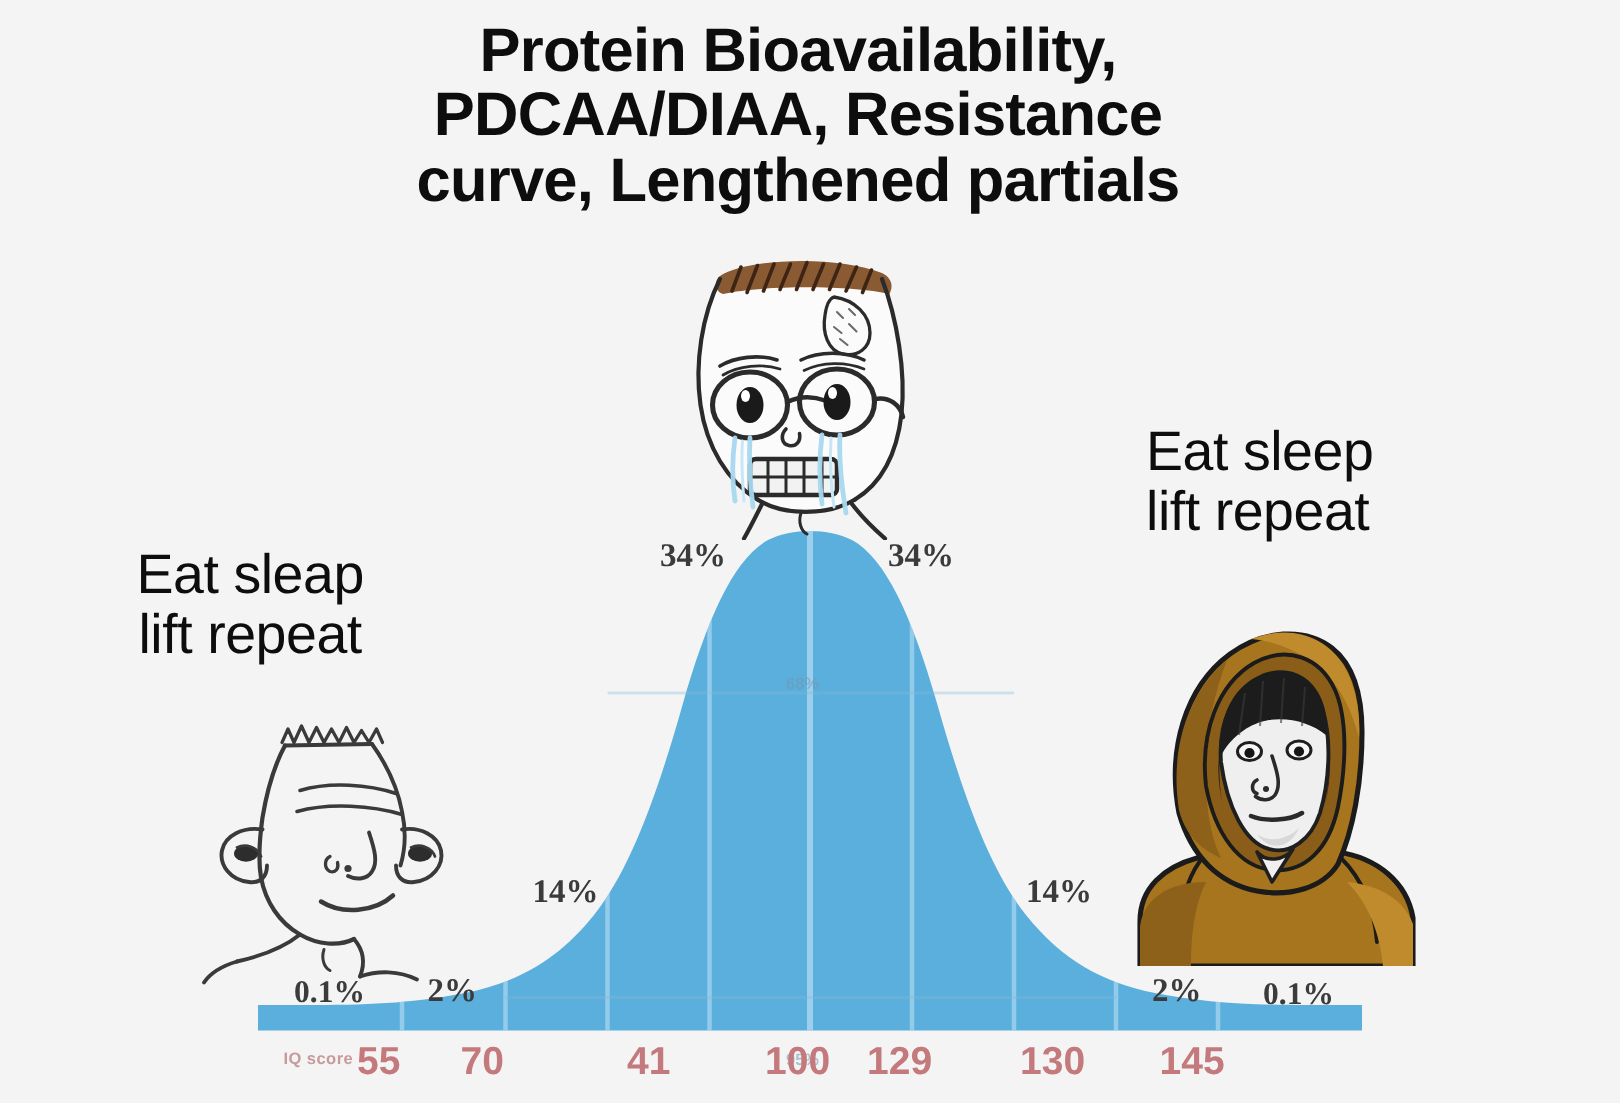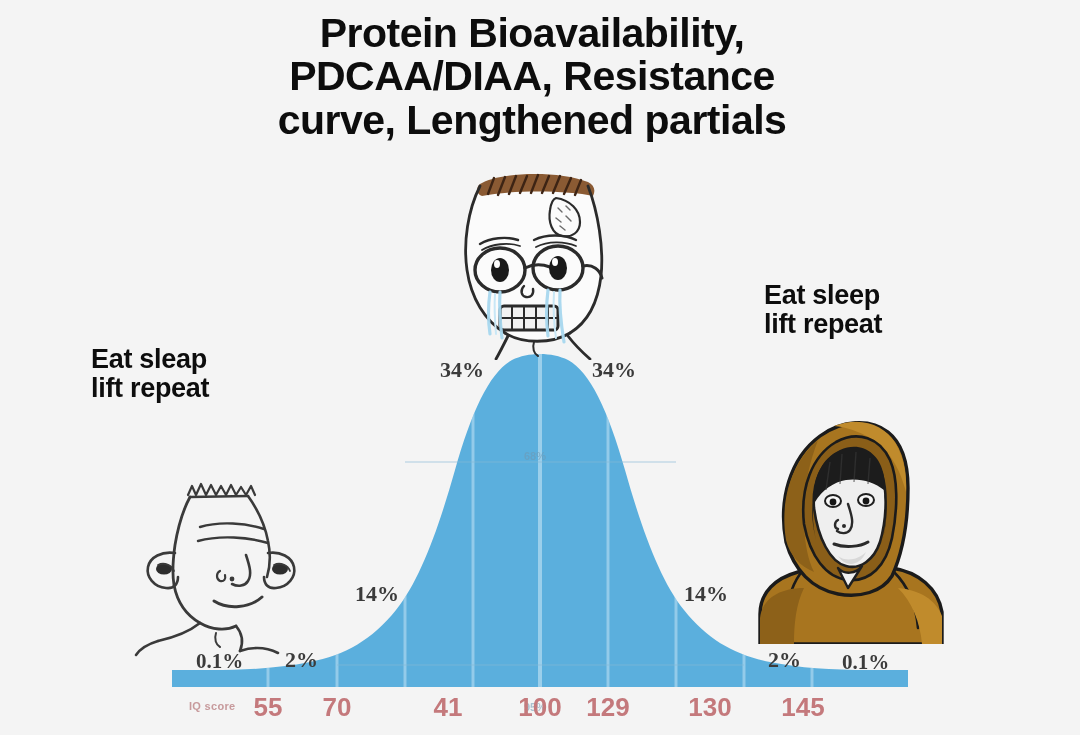--- a/index.html
+++ b/index.html
@@ -77,45 +77,44 @@
   .pct-68 { left: 524px; top: 450px; }
   .pct-95 { left: 524px; top: 655px; margin-top: 46px; }
 
   
   .tick {
     position: absolute;
     font-size: 26px;
     font-weight: bold;
     color: #c4797c;
     top: 692px;
-    text-align: center;
     width: 60px;
   }
   #axis-name {
     position: absolute;
     left: 164px;
     top: 700px;
     font-size: 11px;
     font-weight: bold;
     color: #c79a9c;
     letter-spacing: 0.3px;
     padding-left: 25px;
   }
 
   
   .caption {
     position: absolute;
-    font-size: 27px;
-    font-weight: bold;
+    font-size: 37px;
+    font-weight: normal;
     color: #0d0d0d;
     line-height: 1.08;
     white-space: pre-line;
     letter-spacing: -0.3px;
   }
-  #caption-left  { left: 91px;  top: 345px; text-align: left; }
+  #caption-left  { left: 91px;  top: 363px; text-align: center; }
   #caption-right { left: 764px; top: 281px; text-align: left; }
 
   
   .figure { position: absolute; }
   #fig-left   { left: 128px; top: 455px; width: 200px; height: 205px; }
   #fig-center { left: 438px; top: 160px; width: 205px; height: 200px; }
   #fig-right  { left: 742px; top: 392px; width: 215px; height: 252px; }
 </style>
 </head>
 <body>

